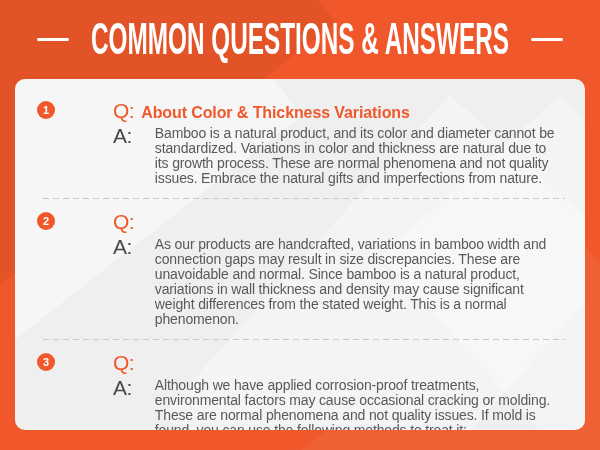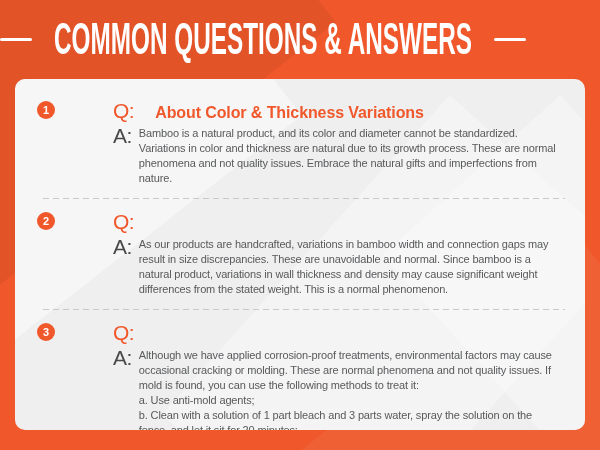--- a/index.html
+++ b/index.html
@@ -26,21 +26,21 @@
     background: rgba(0,0,0,0.05); transform: rotate(-38deg);
   }
   .bg-shape.br {
     bottom: -200px; right: -120px; width: 420px; height: 320px;
     background: rgba(255,255,255,0.05); transform: rotate(-38deg);
   }
 
   
   .header {
     position: absolute; top: 0; left: 0; width: 600px; height: 79px;
-    display: flex; align-items: center; justify-content: flex-start; gap: 19px;
+    display: flex; align-items: center; justify-content: center; gap: 19px;
   }
   .header-dash {
     width: 32px; height: 3px; background: var(--white); border-radius: 2px;
     flex: none;
   }
   .title-svg { display: block; }
 
   
   .card {
     position: absolute; left: 15px; top: 79px; width: 570px; height: 351px;
@@ -72,31 +72,31 @@
   }
   .qa-content { flex: 1; padding-right: 28px; }
 
   .q-row { display: flex; align-items: baseline; margin-bottom: 3px; }
   .q-prefix {
     color: var(--accent); font-size: 21px; font-weight: 400;
     letter-spacing: -0.5px; flex: none;
   }
   .q-title {
     color: var(--accent); font-size: 16px; font-weight: 700;
-    margin-left: 21px; letter-spacing: -0.1px;
+    margin-left: 7px; letter-spacing: -0.1px;
   }
 
   .a-row { display: flex; align-items: flex-start; }
   .a-prefix {
     color: var(--prefix_dark); font-size: 21px; font-weight: 400;
     letter-spacing: -0.5px; line-height: 1; flex: none; margin-top: -1px;
   }
   .a-text {
-    color: var(--answer_text); font-size: 11px; line-height: 15px;
-    letter-spacing: -0.15px; margin-left: 7px; flex: 1;
+    color: var(--answer_text); font-size: 14px; line-height: 15px;
+    letter-spacing: -0.15px; margin-left: 23px; flex: 1;
     white-space: pre-line;
   }
 
   .divider {
     height: 1px; margin: 12px 20px 11px 28px;
     background: repeating-linear-gradient(90deg,
       var(--divider) 0 6px, transparent 6px 10px);
   }
 </style>
 </head>

